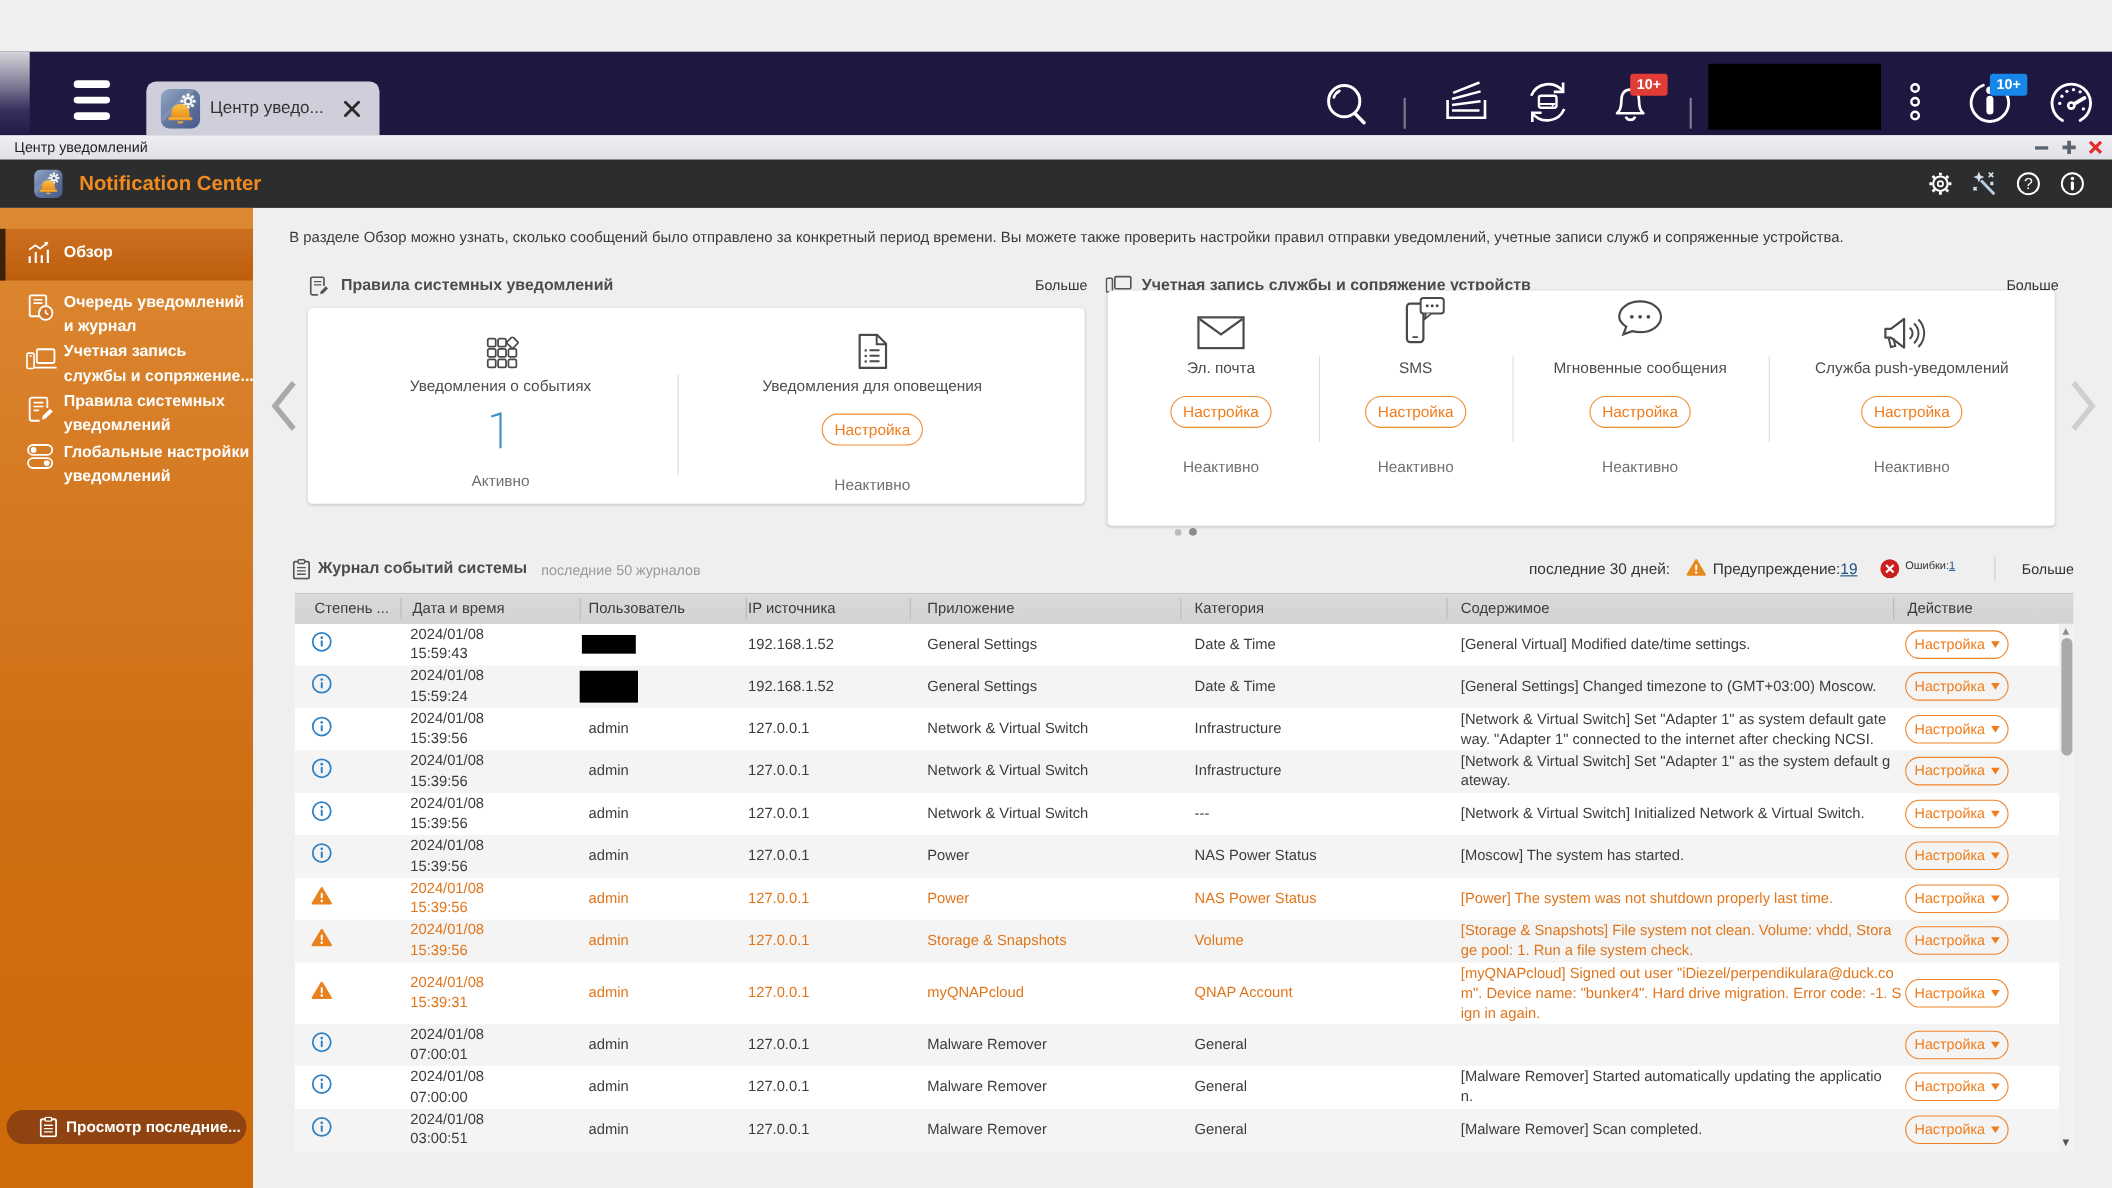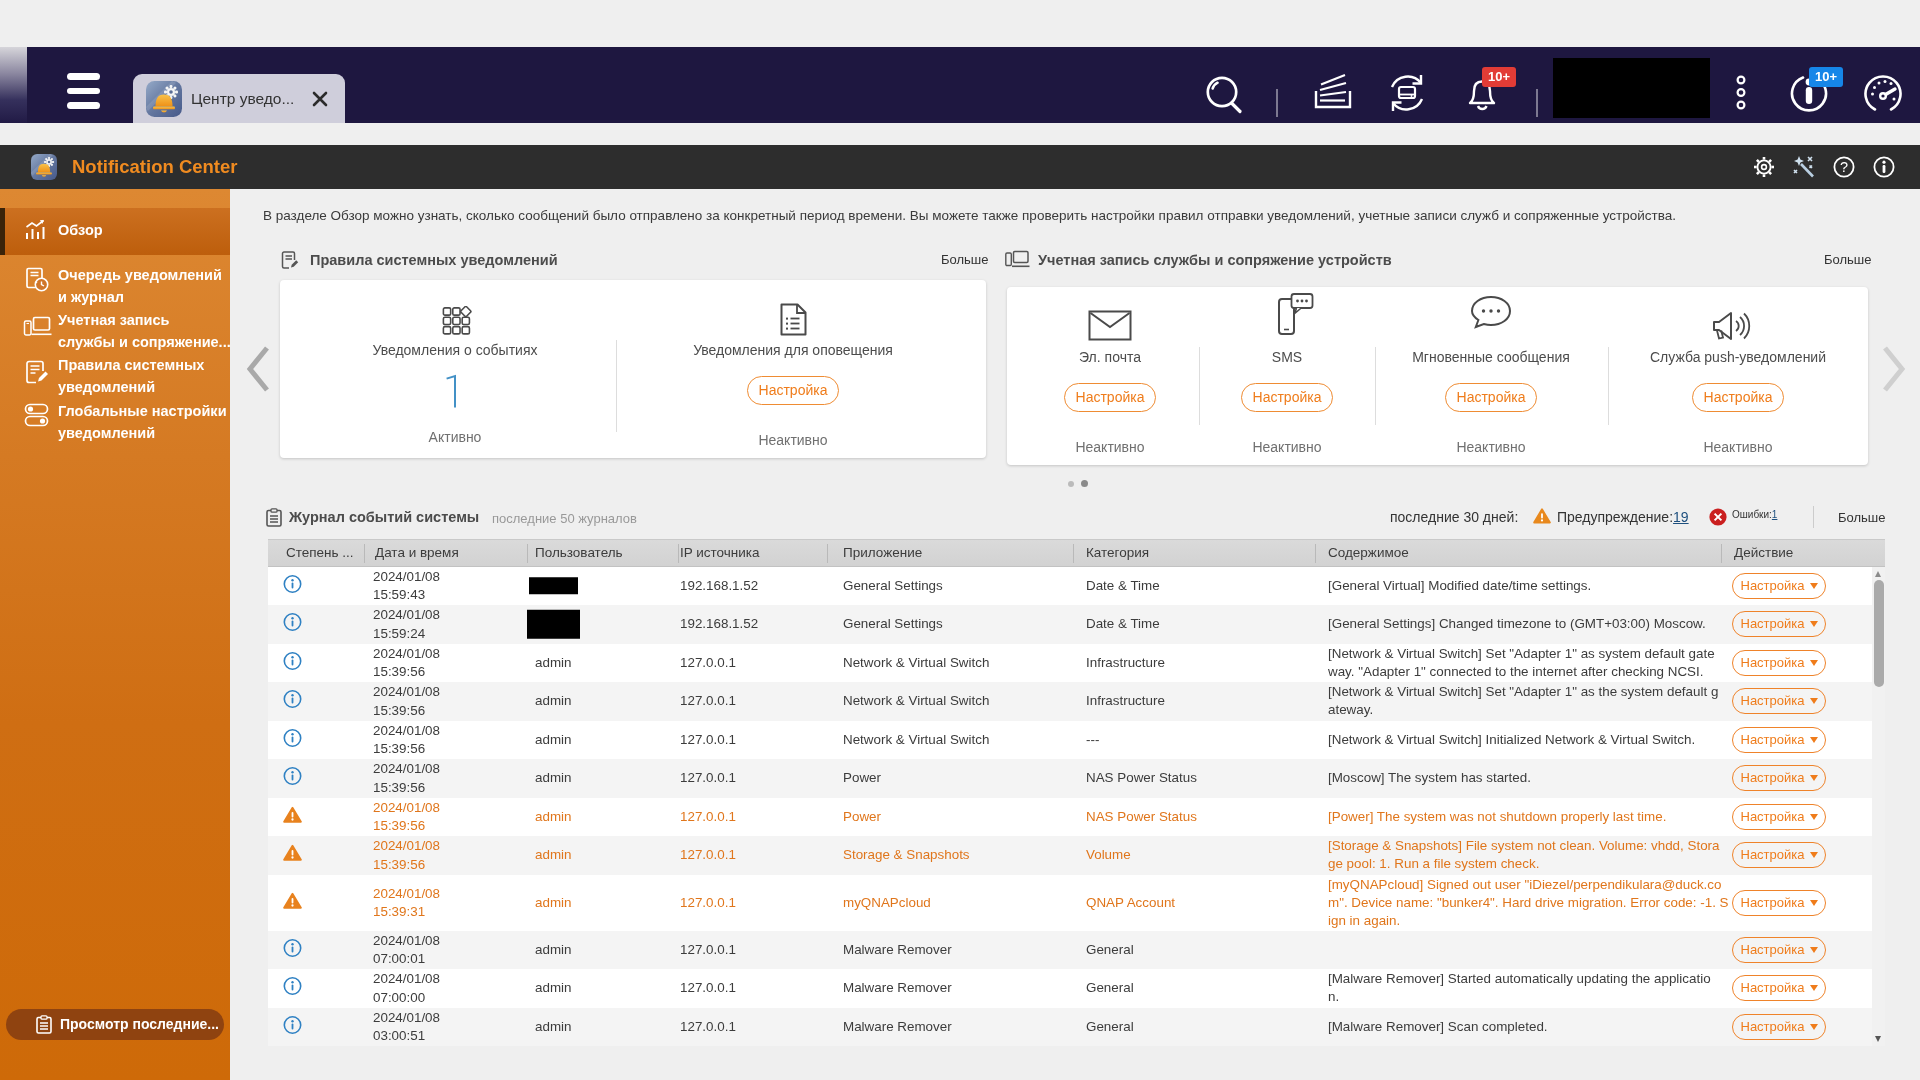--- a/index.html
+++ b/index.html
@@ -161,20 +161,32 @@
           <circle cx="16" cy="10" r="1.5"></circle>
           <circle cx="22" cy="8.5" r="1.5"></circle>
           <circle cx="28" cy="10.5" r="1.5"></circle>
           <circle cx="31" cy="26" r="1.5"></circle>
         </g>
         <circle cx="20" cy="23" r="4" fill="#fff"></circle>
         <path d="M20 23 L32 16" stroke="#fff" stroke-width="3.4" stroke-linecap="round"></path>
         <circle cx="20" cy="23" r="1.6" fill="#1e1740"></circle>
       </svg>
 </div>
+<div class="abs wbar">
+      <div class="abs t">Центр уведомлений</div>
+<svg class="abs" style="left:1849px;top:4px" width="14" height="14" viewBox="0 0 14 14">
+        <rect x="1" y="6" width="12" height="3" fill="#5c6370"></rect>
+      </svg>
+<svg class="abs" style="left:1874px;top:4px" width="14" height="14" viewBox="0 0 14 14">
+        <path d="M7 1 V13 M1 7 H13" stroke="#5c6370" stroke-width="3.4"></path>
+      </svg>
+<svg class="abs" style="left:1898px;top:4px" width="14" height="14" viewBox="0 0 14 14">
+        <path d="M2 2 L12 12 M12 2 L2 12" stroke="#e62e2e" stroke-width="3"></path>
+      </svg>
+</div>
 <div class="abs ahdr">
 <svg class="abs" style="left:31px;top:9px" width="26" height="26" viewBox="0 0 36 36">
         <defs>
           <linearGradient id="gi2" x1="0" y1="0" x2="1" y2="1">
             <stop offset="0" stop-color="#95aac8"></stop>
             <stop offset="0.5" stop-color="#64779f"></stop>
             <stop offset="1" stop-color="#46598a"></stop>
           </linearGradient>
           <linearGradient id="gb2" x1="0" y1="0" x2="0" y2="1">
             <stop offset="0" stop-color="#f9c24a"></stop>
@@ -345,21 +357,21 @@
         <g fill="#4a4a4a">
           <rect x="6" y="14.6" width="2" height="2"></rect>
           <rect x="6" y="19.6" width="2" height="2"></rect>
           <rect x="6" y="24.6" width="2" height="2"></rect>
         </g>
       </svg>
 <div class="clabel" style="left:513px;top:62px">Уведомления для оповещения</div>
 <div class="cbtn" style="left:513px;top:96px">Настройка</div>
 <div class="cstate" style="left:513px;top:152px">Неактивно</div>
 </div>
-<div class="card" style="left:1007px;top:287px;width:861px;height:178px">
+<div class="card" style="left:1007px;top:264px;width:861px;height:214px">
 <div class="cdiv" style="left:192px;top:60px;height:78px"></div>
 <div class="cdiv" style="left:368px;top:60px;height:78px"></div>
 <div class="cdiv" style="left:601px;top:60px;height:78px"></div>
 <svg class="abs" style="left:81px;top:23px" width="44" height="31" viewBox="0 0 44 31">
         <rect x="1.5" y="1.5" width="41" height="28" fill="none" stroke="#4a4a4a" stroke-width="2"></rect>
         <path d="M2.5 3 L22 17 L41.5 3" fill="none" stroke="#4a4a4a" stroke-width="2"></path>
       </svg>
 <svg class="abs" style="left:269px;top:5px" width="40" height="44" viewBox="0 0 40 44">
         <rect x="3" y="7" width="15" height="35" rx="3" fill="none" stroke="#4a4a4a" stroke-width="2"></rect>
         <path d="M8 37.5 h5" stroke="#4a4a4a" stroke-width="1.6"></path>

